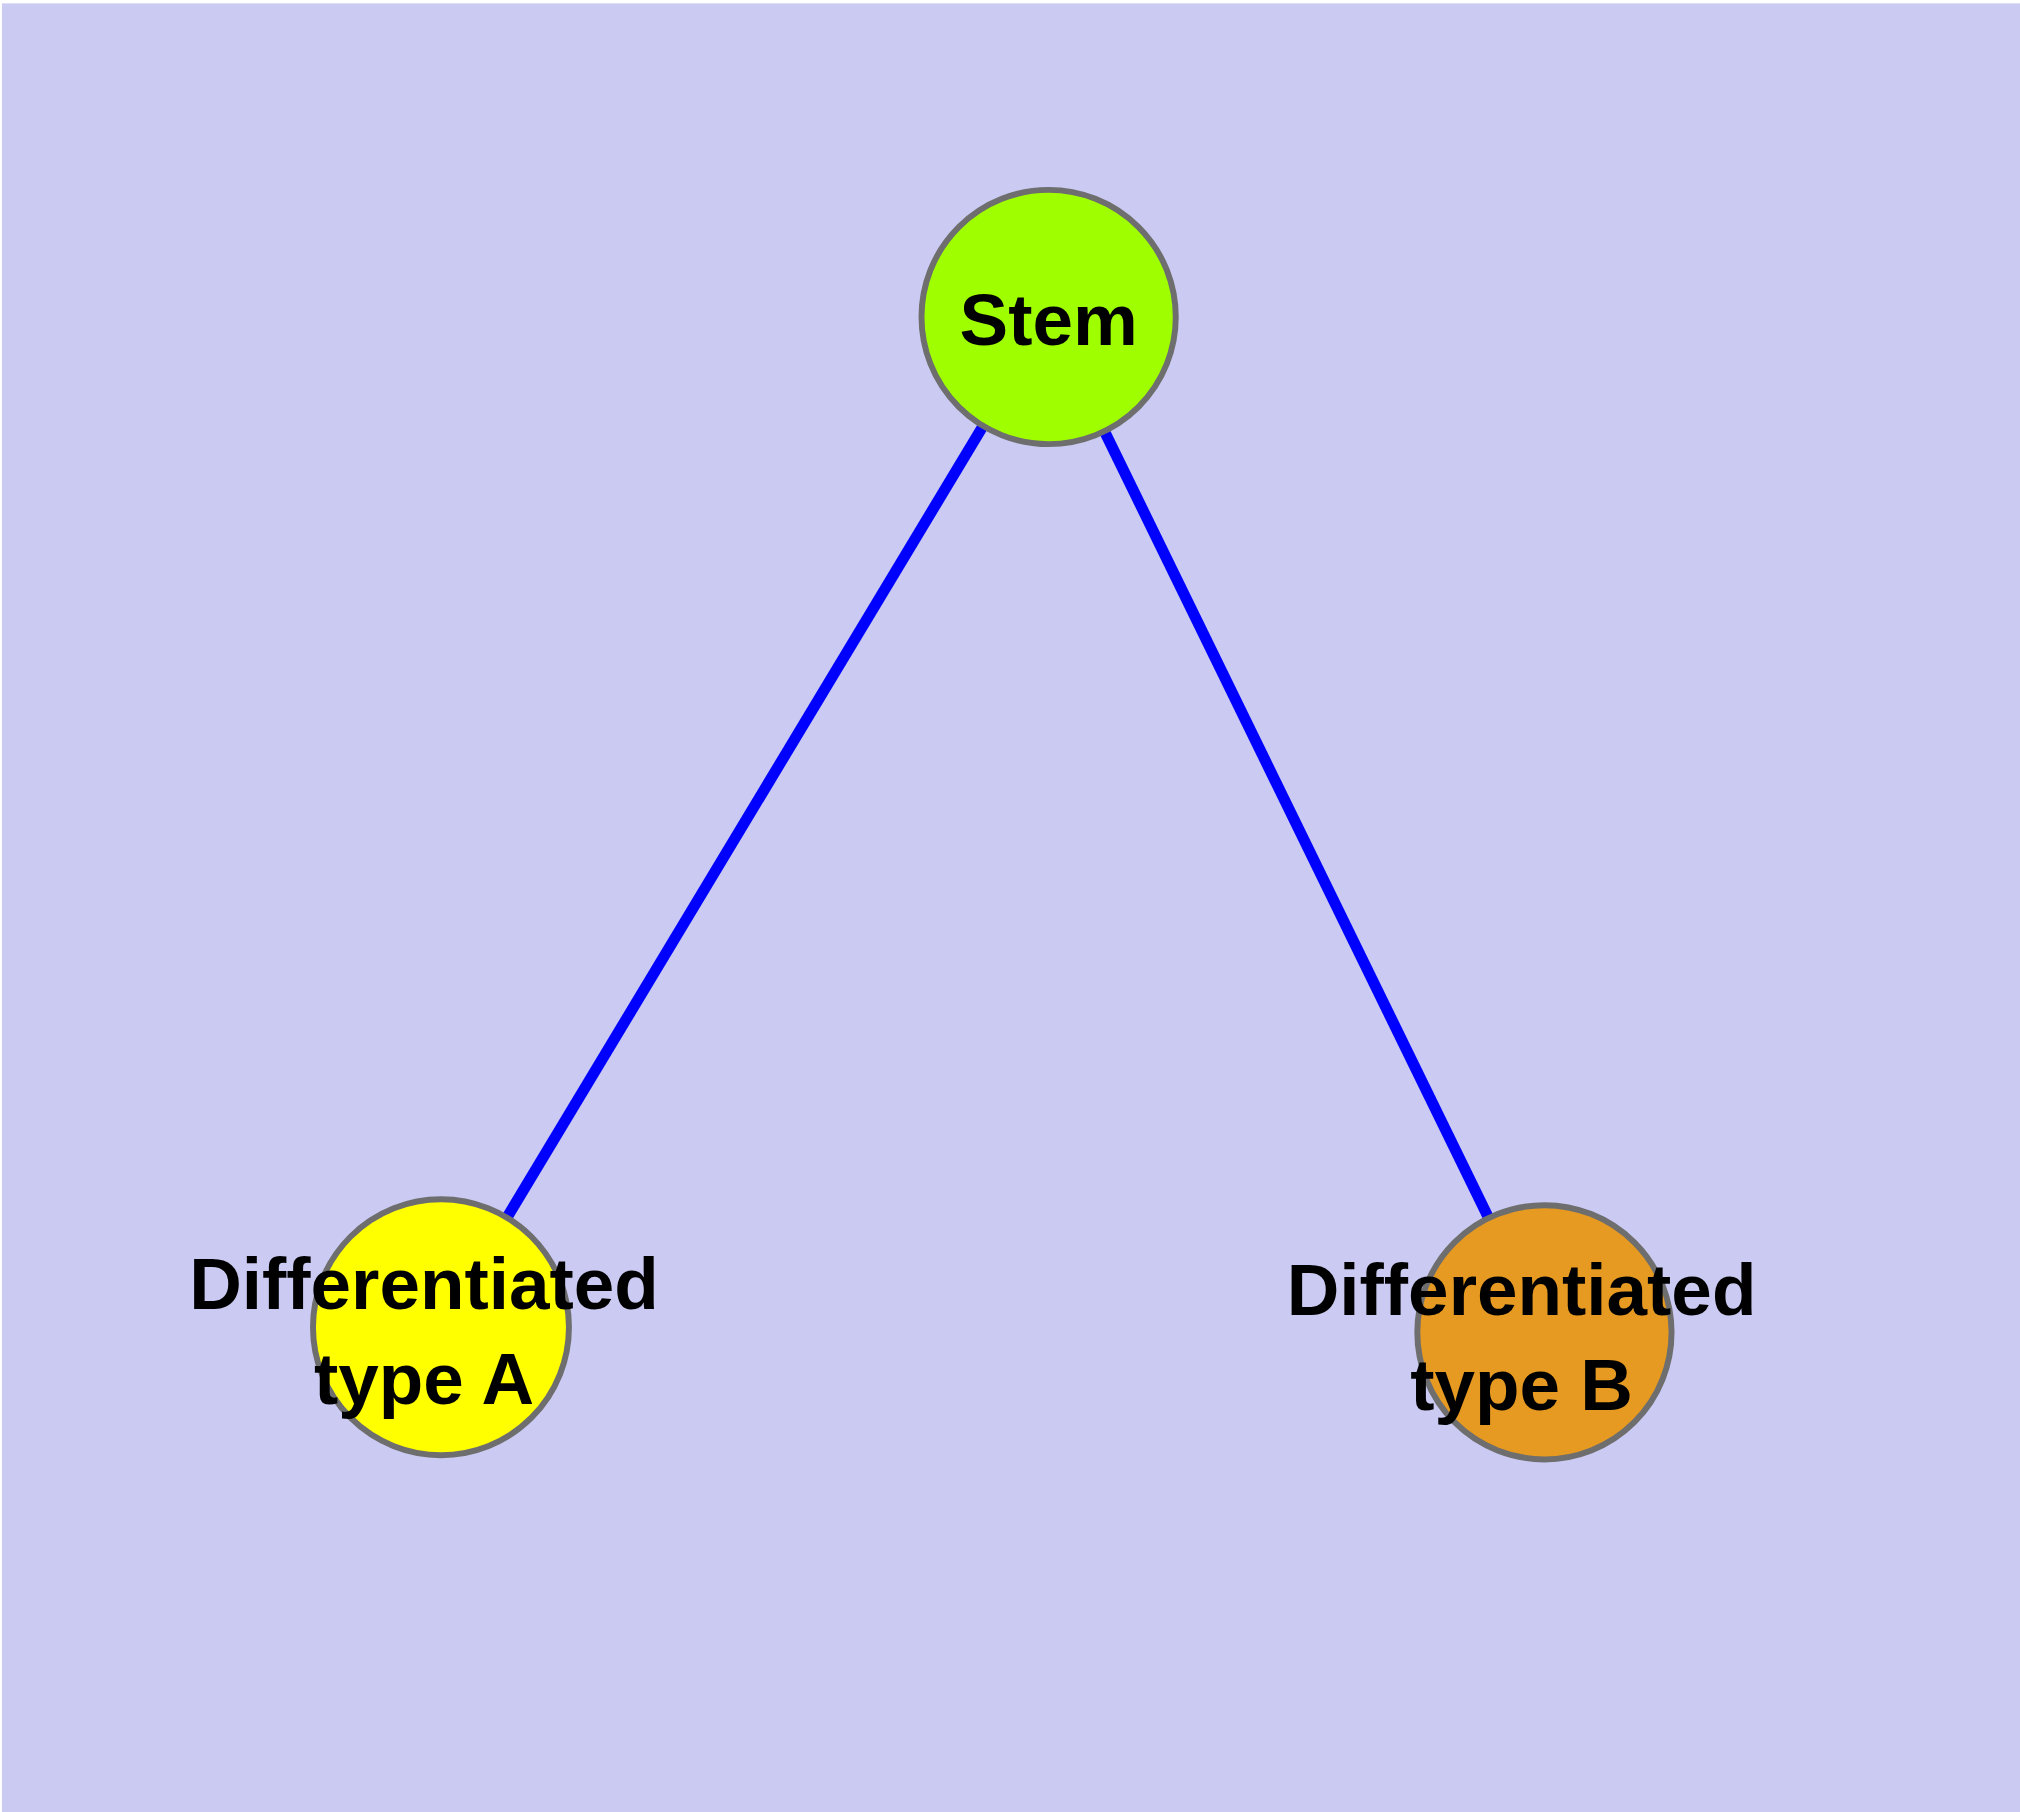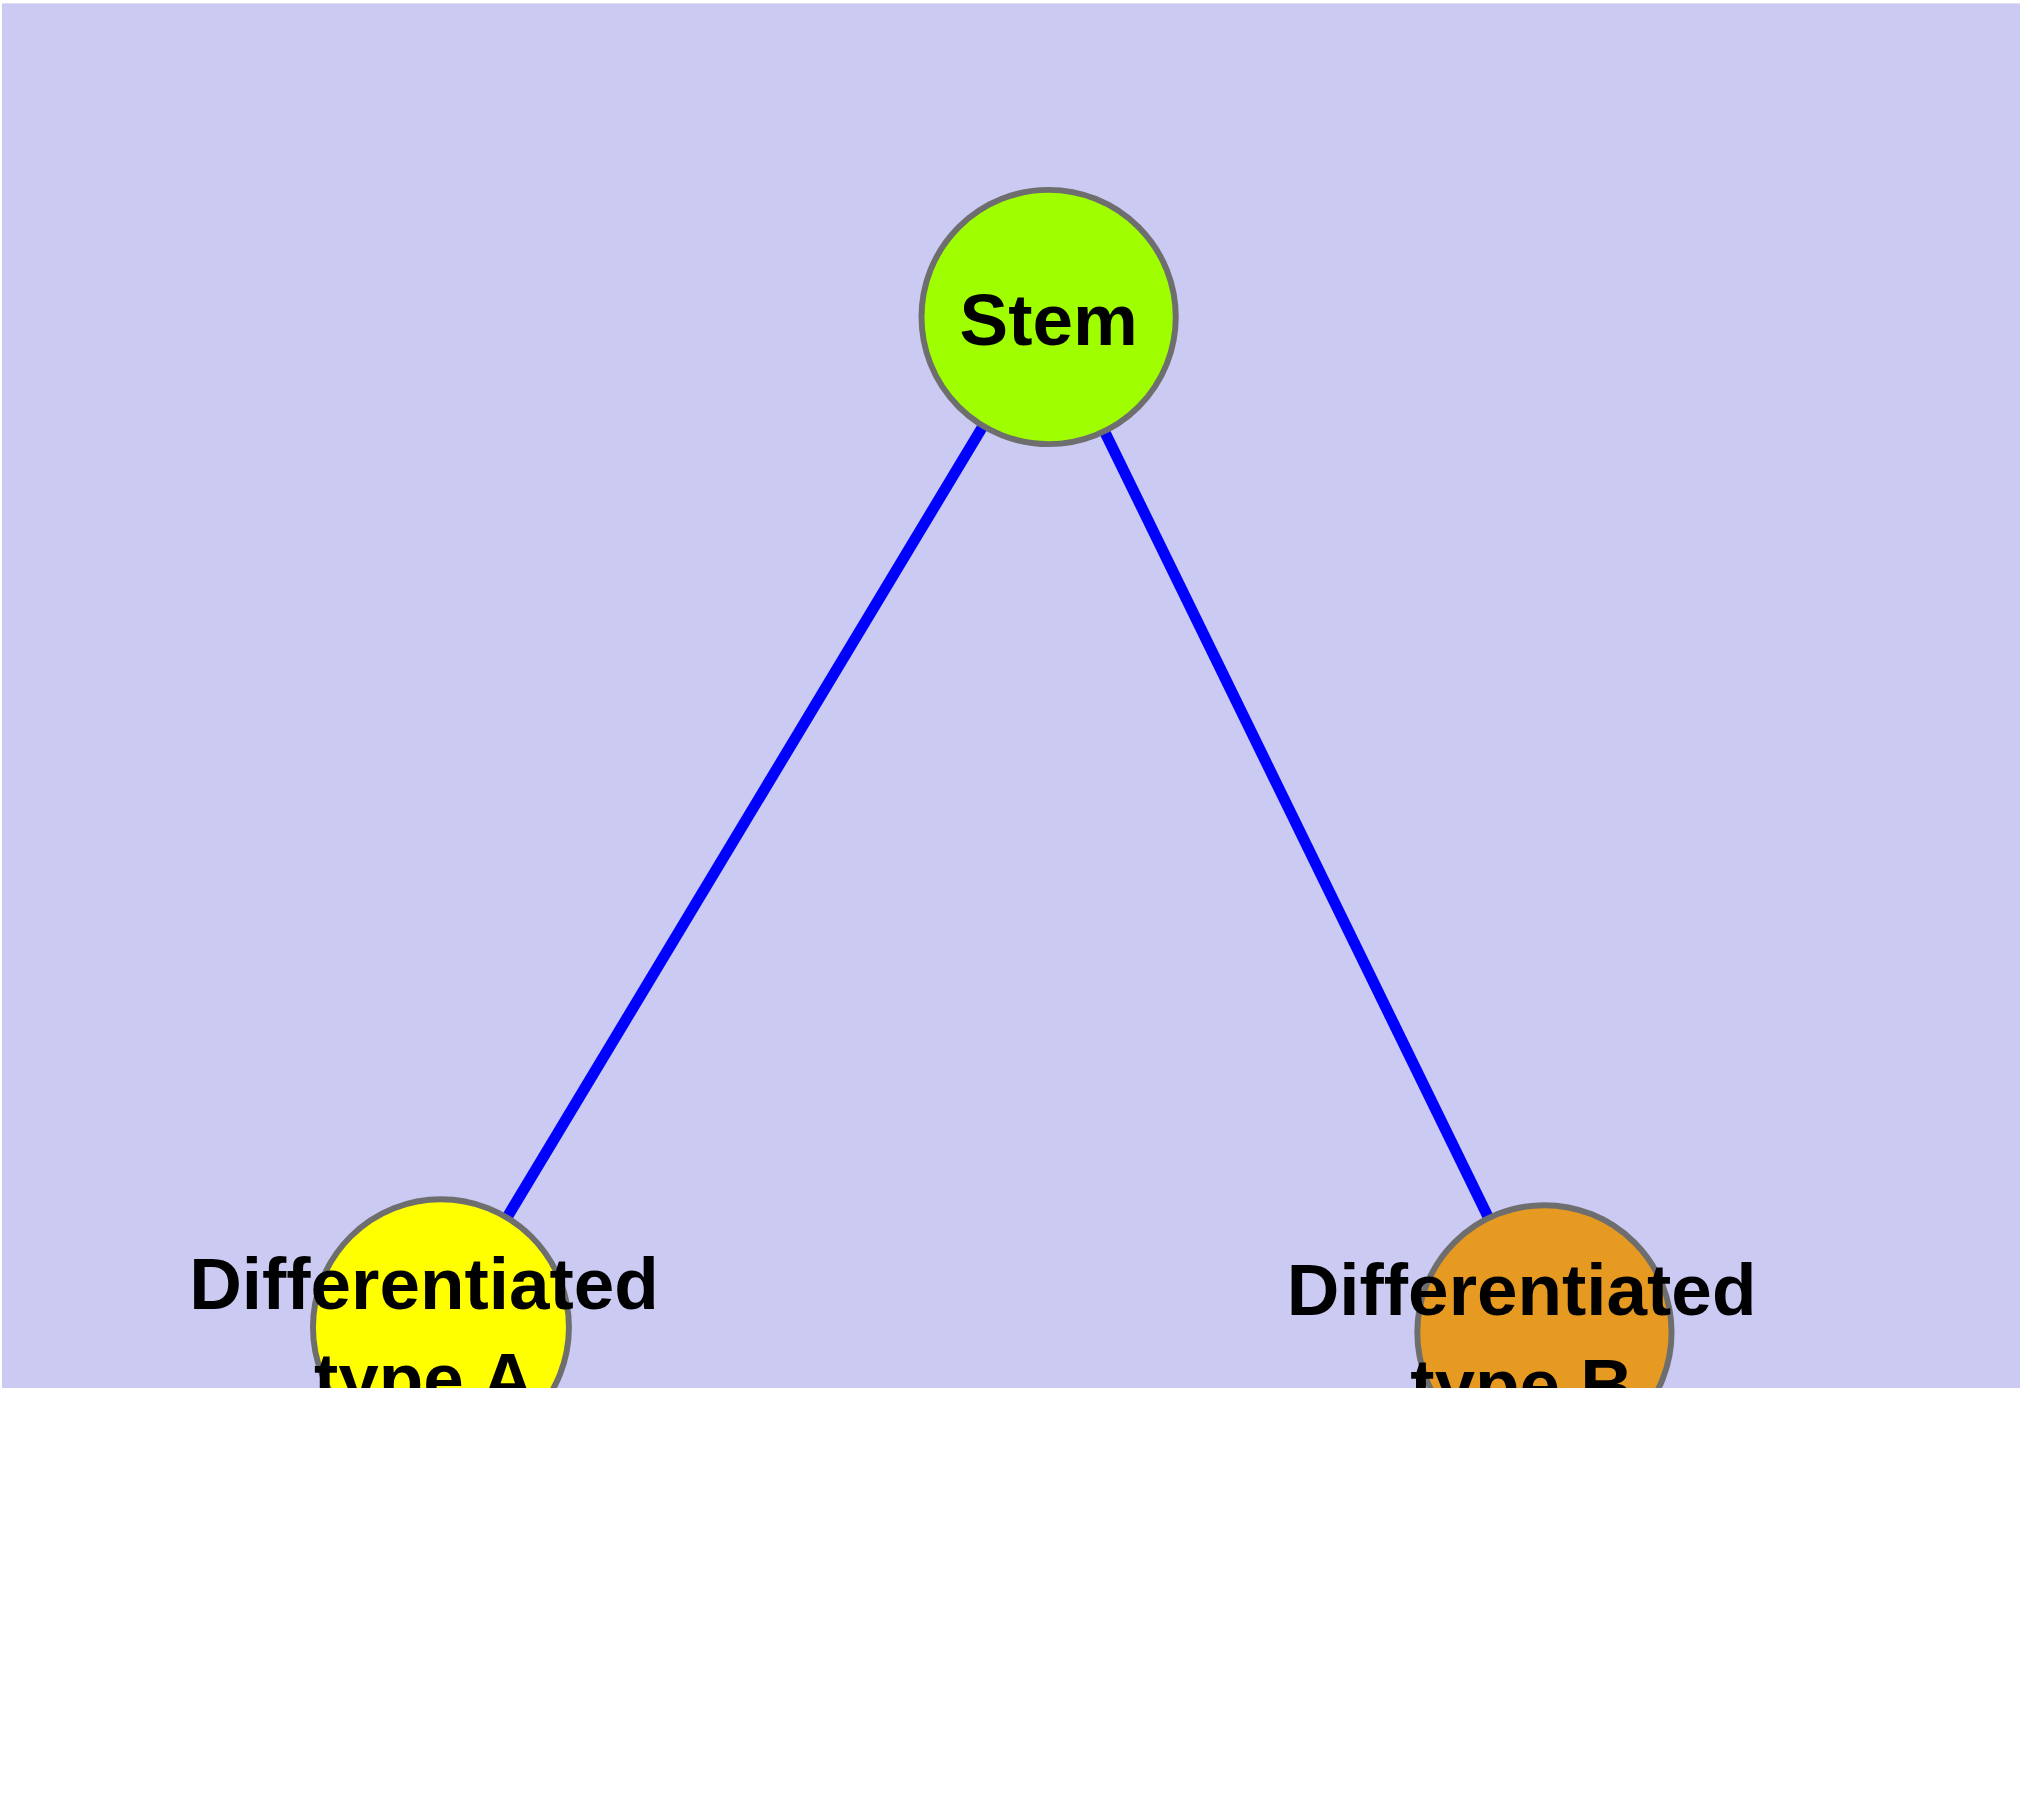--- a/index.html
+++ b/index.html
@@ -2,21 +2,21 @@
 <html style="font-size:13.6px"><head>
 <meta charset="utf-8">
 <style>
   html, body {
     margin: 0;
     padding: 0;
     background: #ffffff;
   }
   .stage {
     width: 2021px;
-    height: 1388px;
+    height: 1812px;
     position: relative;
     overflow: hidden;
   }
   svg { display: block; }
   .node-label {
     font-family: "Liberation Sans", sans-serif;
     font-weight: bold;
     font-size: 86px;
     text-anchor: middle;
   }

